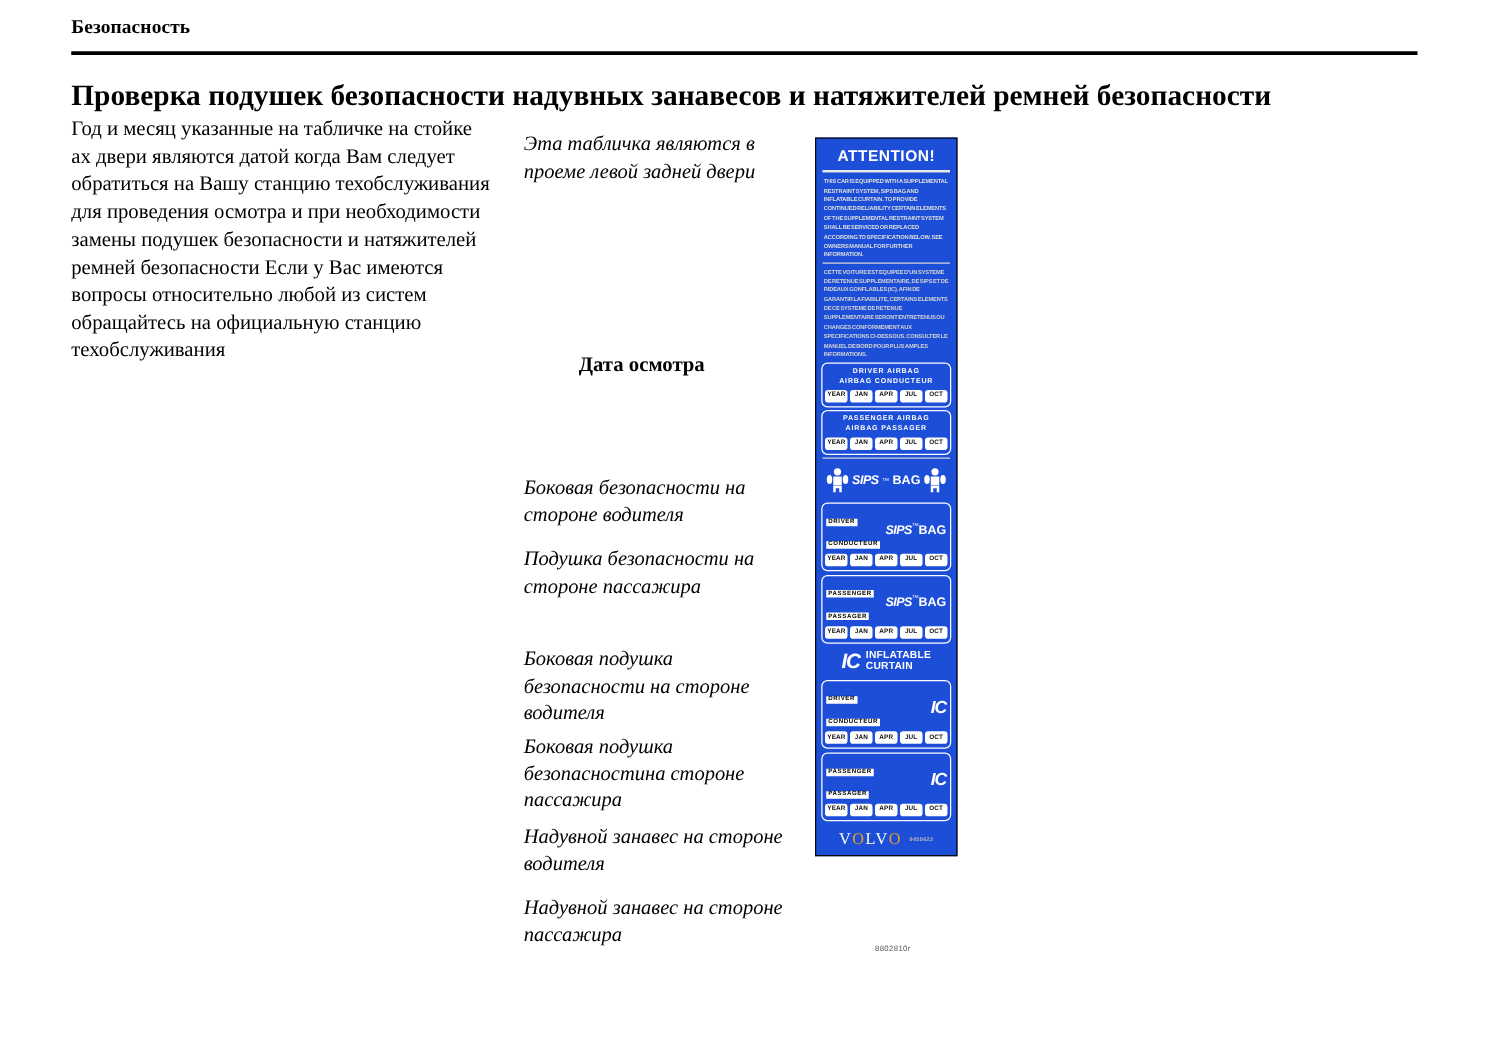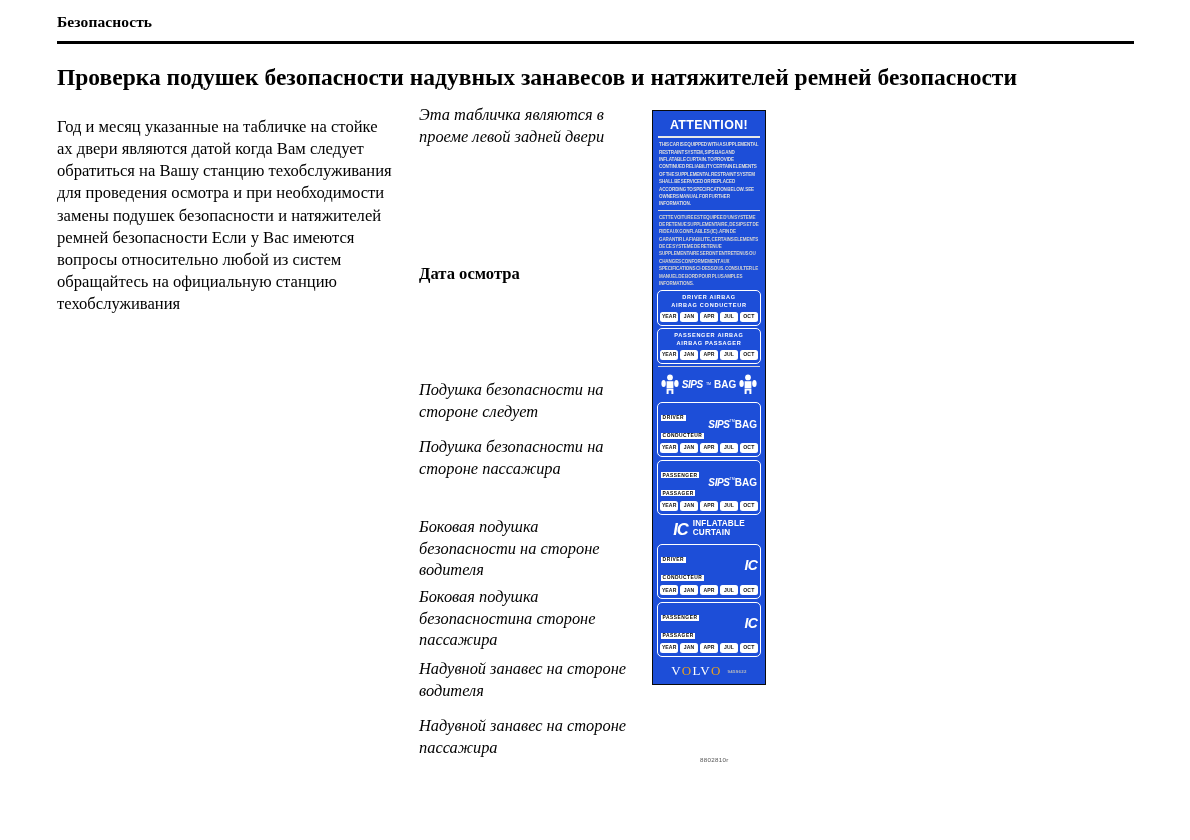--- a/index.html
+++ b/index.html
@@ -50,21 +50,21 @@
     font-size: 23.5px;
     font-weight: bold;
     line-height: 1.2;
     white-space: nowrap;
   }
 
   
   .col-left {
     position: absolute;
     left: 57px;
-    top: 116px;
+    top: 92px;
     width: 340px;
     font-size: 16.6px;
     line-height: 1.335;
   }
   .col-left p { margin: 0; }
 
   .col-mid {
     position: absolute;
     left: 419px;
     top: 104px;
@@ -307,22 +307,22 @@
   <div class="head-rule"></div>
 
   <div class="chapter-title">Проверка подушек безопасности  надувных занавесов и натяжителей ремней безопасности</div>
 
   <div class="col-left">
     <p>Год и месяц  указанные на табличке на стойке ах  двери  являются датой  когда Вам следует обратиться на Вашу станцию техобслуживания        для проведения осмотра и  при необходимости  замены подушек безопасности и натяжителей ремней безопасности  Если у Вас имеются вопросы относительно любой из систем обращайтесь на официальную станцию техобслуживания</p>
   </div>
 
   <div class="col-mid">
     <div class="mid-block" style="top:0px;">Эта табличка являются в проеме левой задней двери</div>
-    <div class="mid-block bold-label" style="top:159px;">Дата осмотра</div>
-    <div class="mid-block" style="top:275px;">Подушка безопасности на стороне следует</div>
+    <div class="mid-block bold-label" style="top:177px;margin-left:44px;">Дата осмотра</div>
+    <div class="mid-block" style="top:275px;">Боковая безопасности на стороне водителя</div>
     <div class="mid-block" style="top:332px;">Подушка безопасности на стороне пассажира</div>
     <div class="mid-block" style="top:412px;">Боковая подушка безопасности на стороне водителя</div>
     <div class="mid-block" style="top:482px;">Боковая подушка безопасностина стороне пассажира</div>
     <div class="mid-block" style="top:554px;">Надувной занавес на стороне водителя</div>
     <div class="mid-block" style="top:611px;">Надувной занавес на стороне пассажира</div>
   </div>
 
   <div class="figure">
     <div class="label">
 

